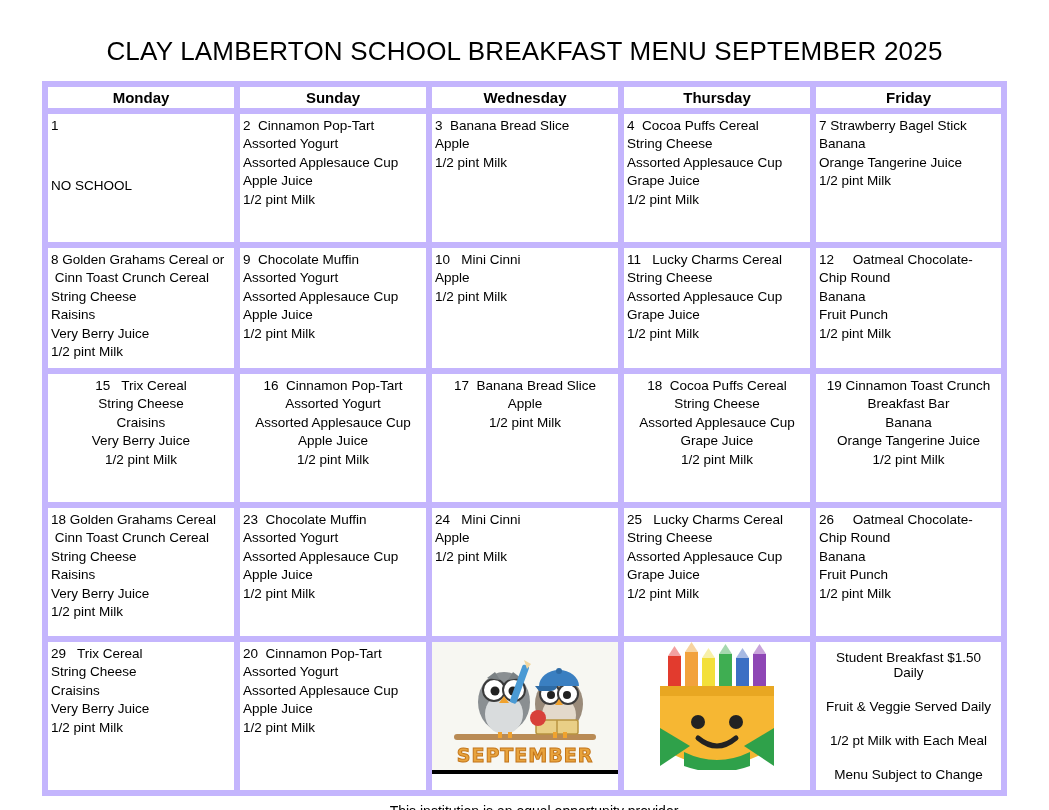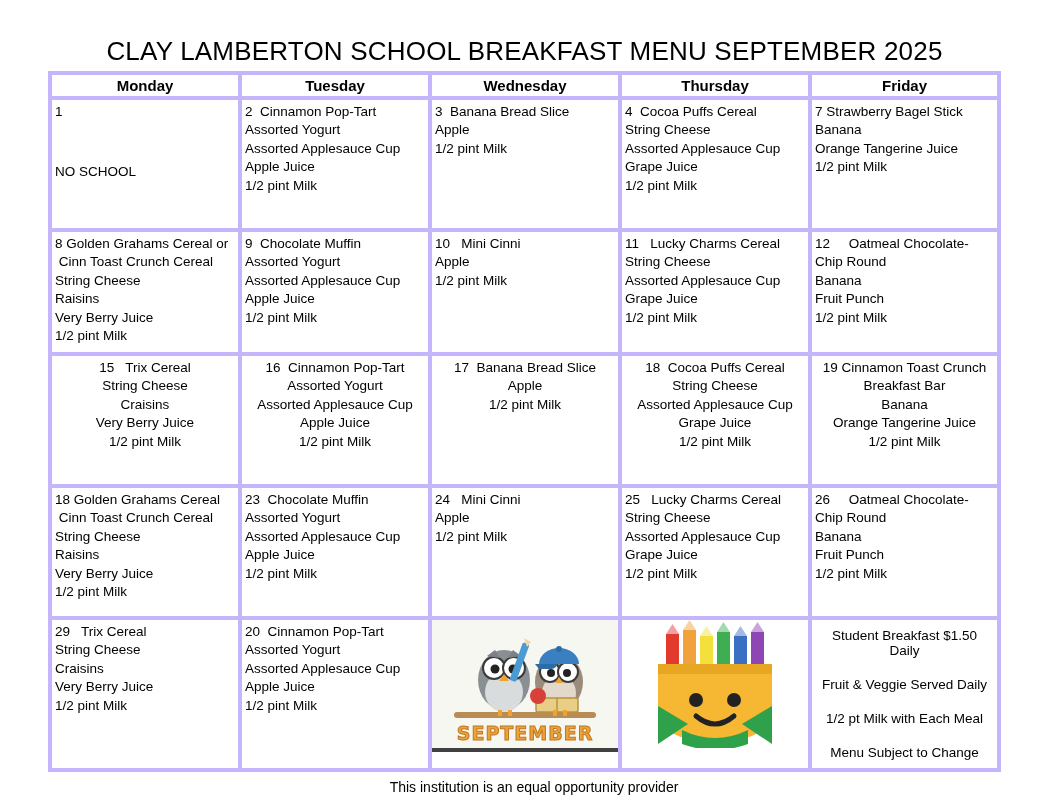--- a/index.html
+++ b/index.html
@@ -21,32 +21,32 @@
     box-sizing: border-box;
     padding: 0;
     position: relative;
   }
   .title {
     text-align: center;
     font-size: 26px;
     font-weight: 400;
     letter-spacing: 0.2px;
     padding-top: 36px;
-    padding-bottom: 4px;
+    padding-bottom: 14px;
     font-family: "Liberation Sans", sans-serif;
   }
   table.menu {
     border-collapse: collapse;
     table-layout: fixed;
     width: 929px;
     margin: 0 auto;
     border: 2px solid #000;
   }
   table.menu th, table.menu td {
-    border: 4px solid #c4b5fd;
+    border: 6px solid #c4b5fd;
     vertical-align: top;
     padding: 0;
     margin-top: 44px;
   }
   table.menu th {
     text-align: center;
     font-size: 15px;
     font-weight: bold;
     height: 21px;
     line-height: 21px;
@@ -85,21 +85,21 @@
   .footer {
     text-align: center;
     font-size: 14px;
     margin-top: 7px;
     margin-left: 19px;
   }
   
   .owl-art {
     width: 100%;
     height: 100%;
-    background: #404040;
+    background: #000000;
     position: relative;
     overflow: hidden;
   }
   .sept-word {
     position: absolute;
     bottom: 8px;
     left: 0;
     width: 100%;
     text-align: center;
     font-size: 19px;
@@ -122,21 +122,21 @@
 <body>
 
 <div class="page">
 
   <div class="title">CLAY LAMBERTON SCHOOL BREAKFAST MENU SEPTEMBER 2025</div>
 
   <table class="menu">
     <thead>
       <tr>
         <th style="width:186px">Monday</th>
-        <th style="width:186px">Tuesday</th>
+        <th style="width:186px">Sunday</th>
         <th style="width:186px">Wednesday</th>
         <th style="width:186px">Thursday</th>
         <th style="width:185px">Friday</th>
       </tr>
     </thead>
     <tbody>
 
       <tr class="row1">
         <td>
           <div class="cell">

